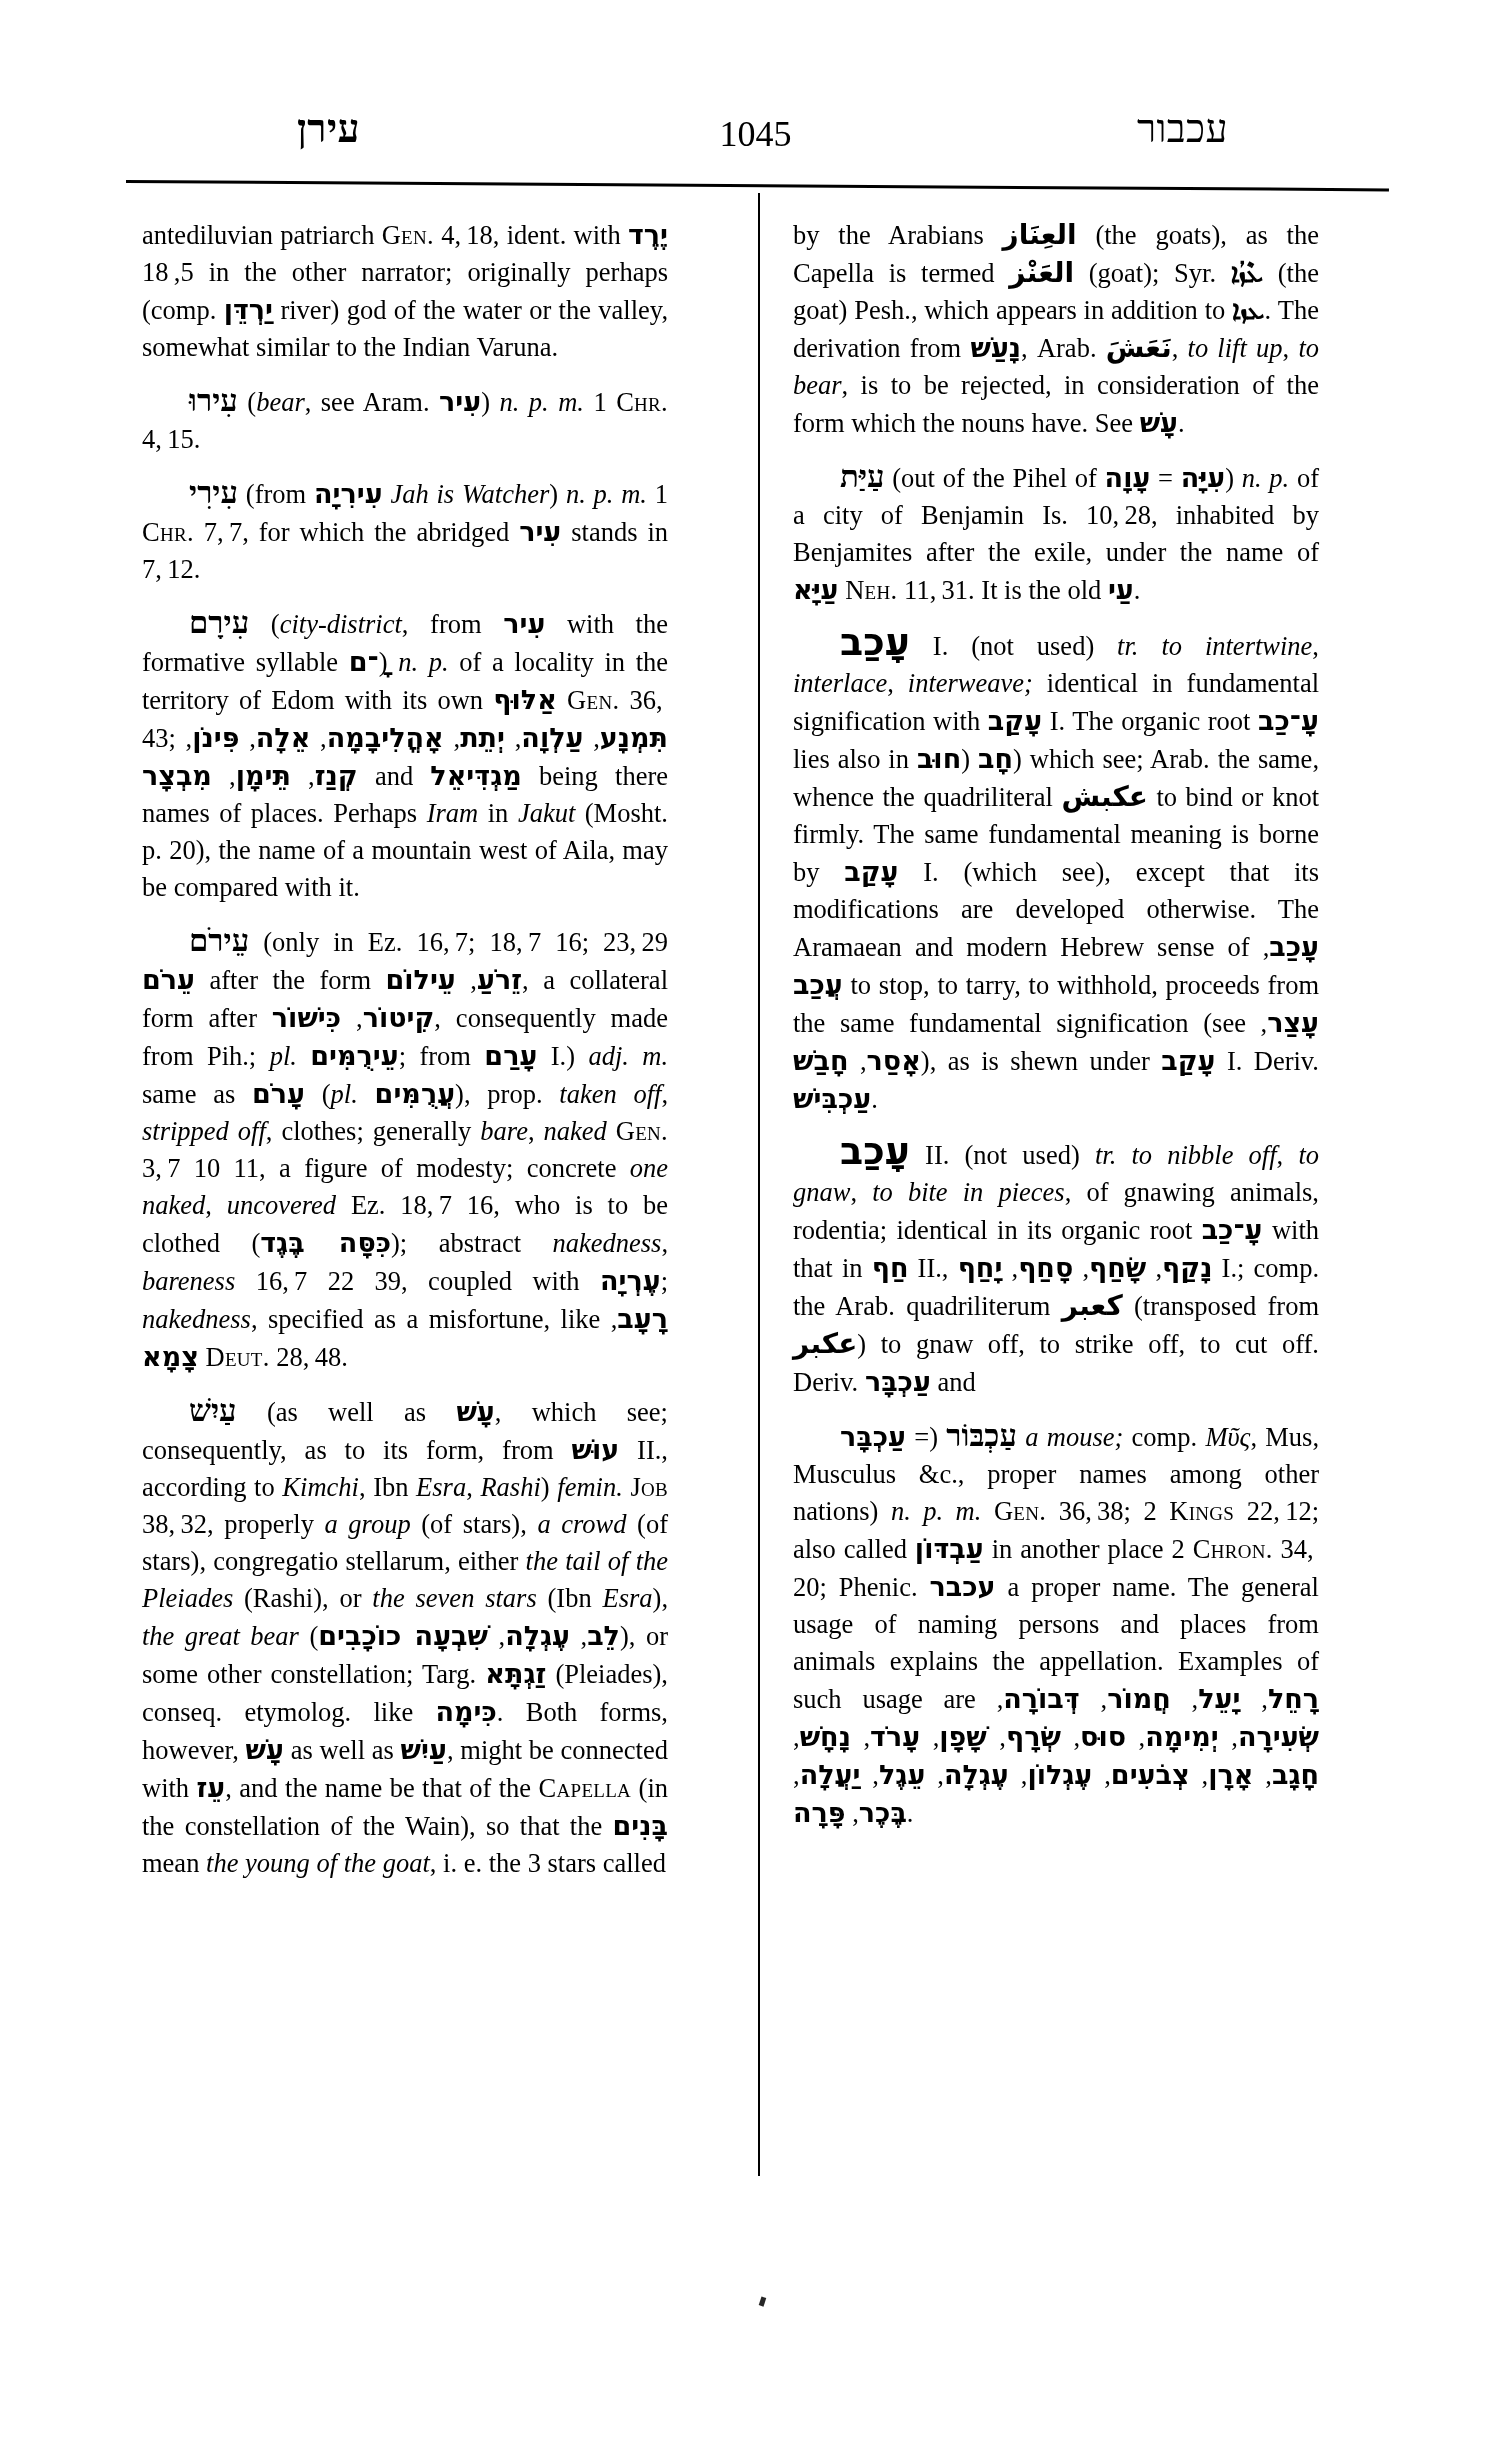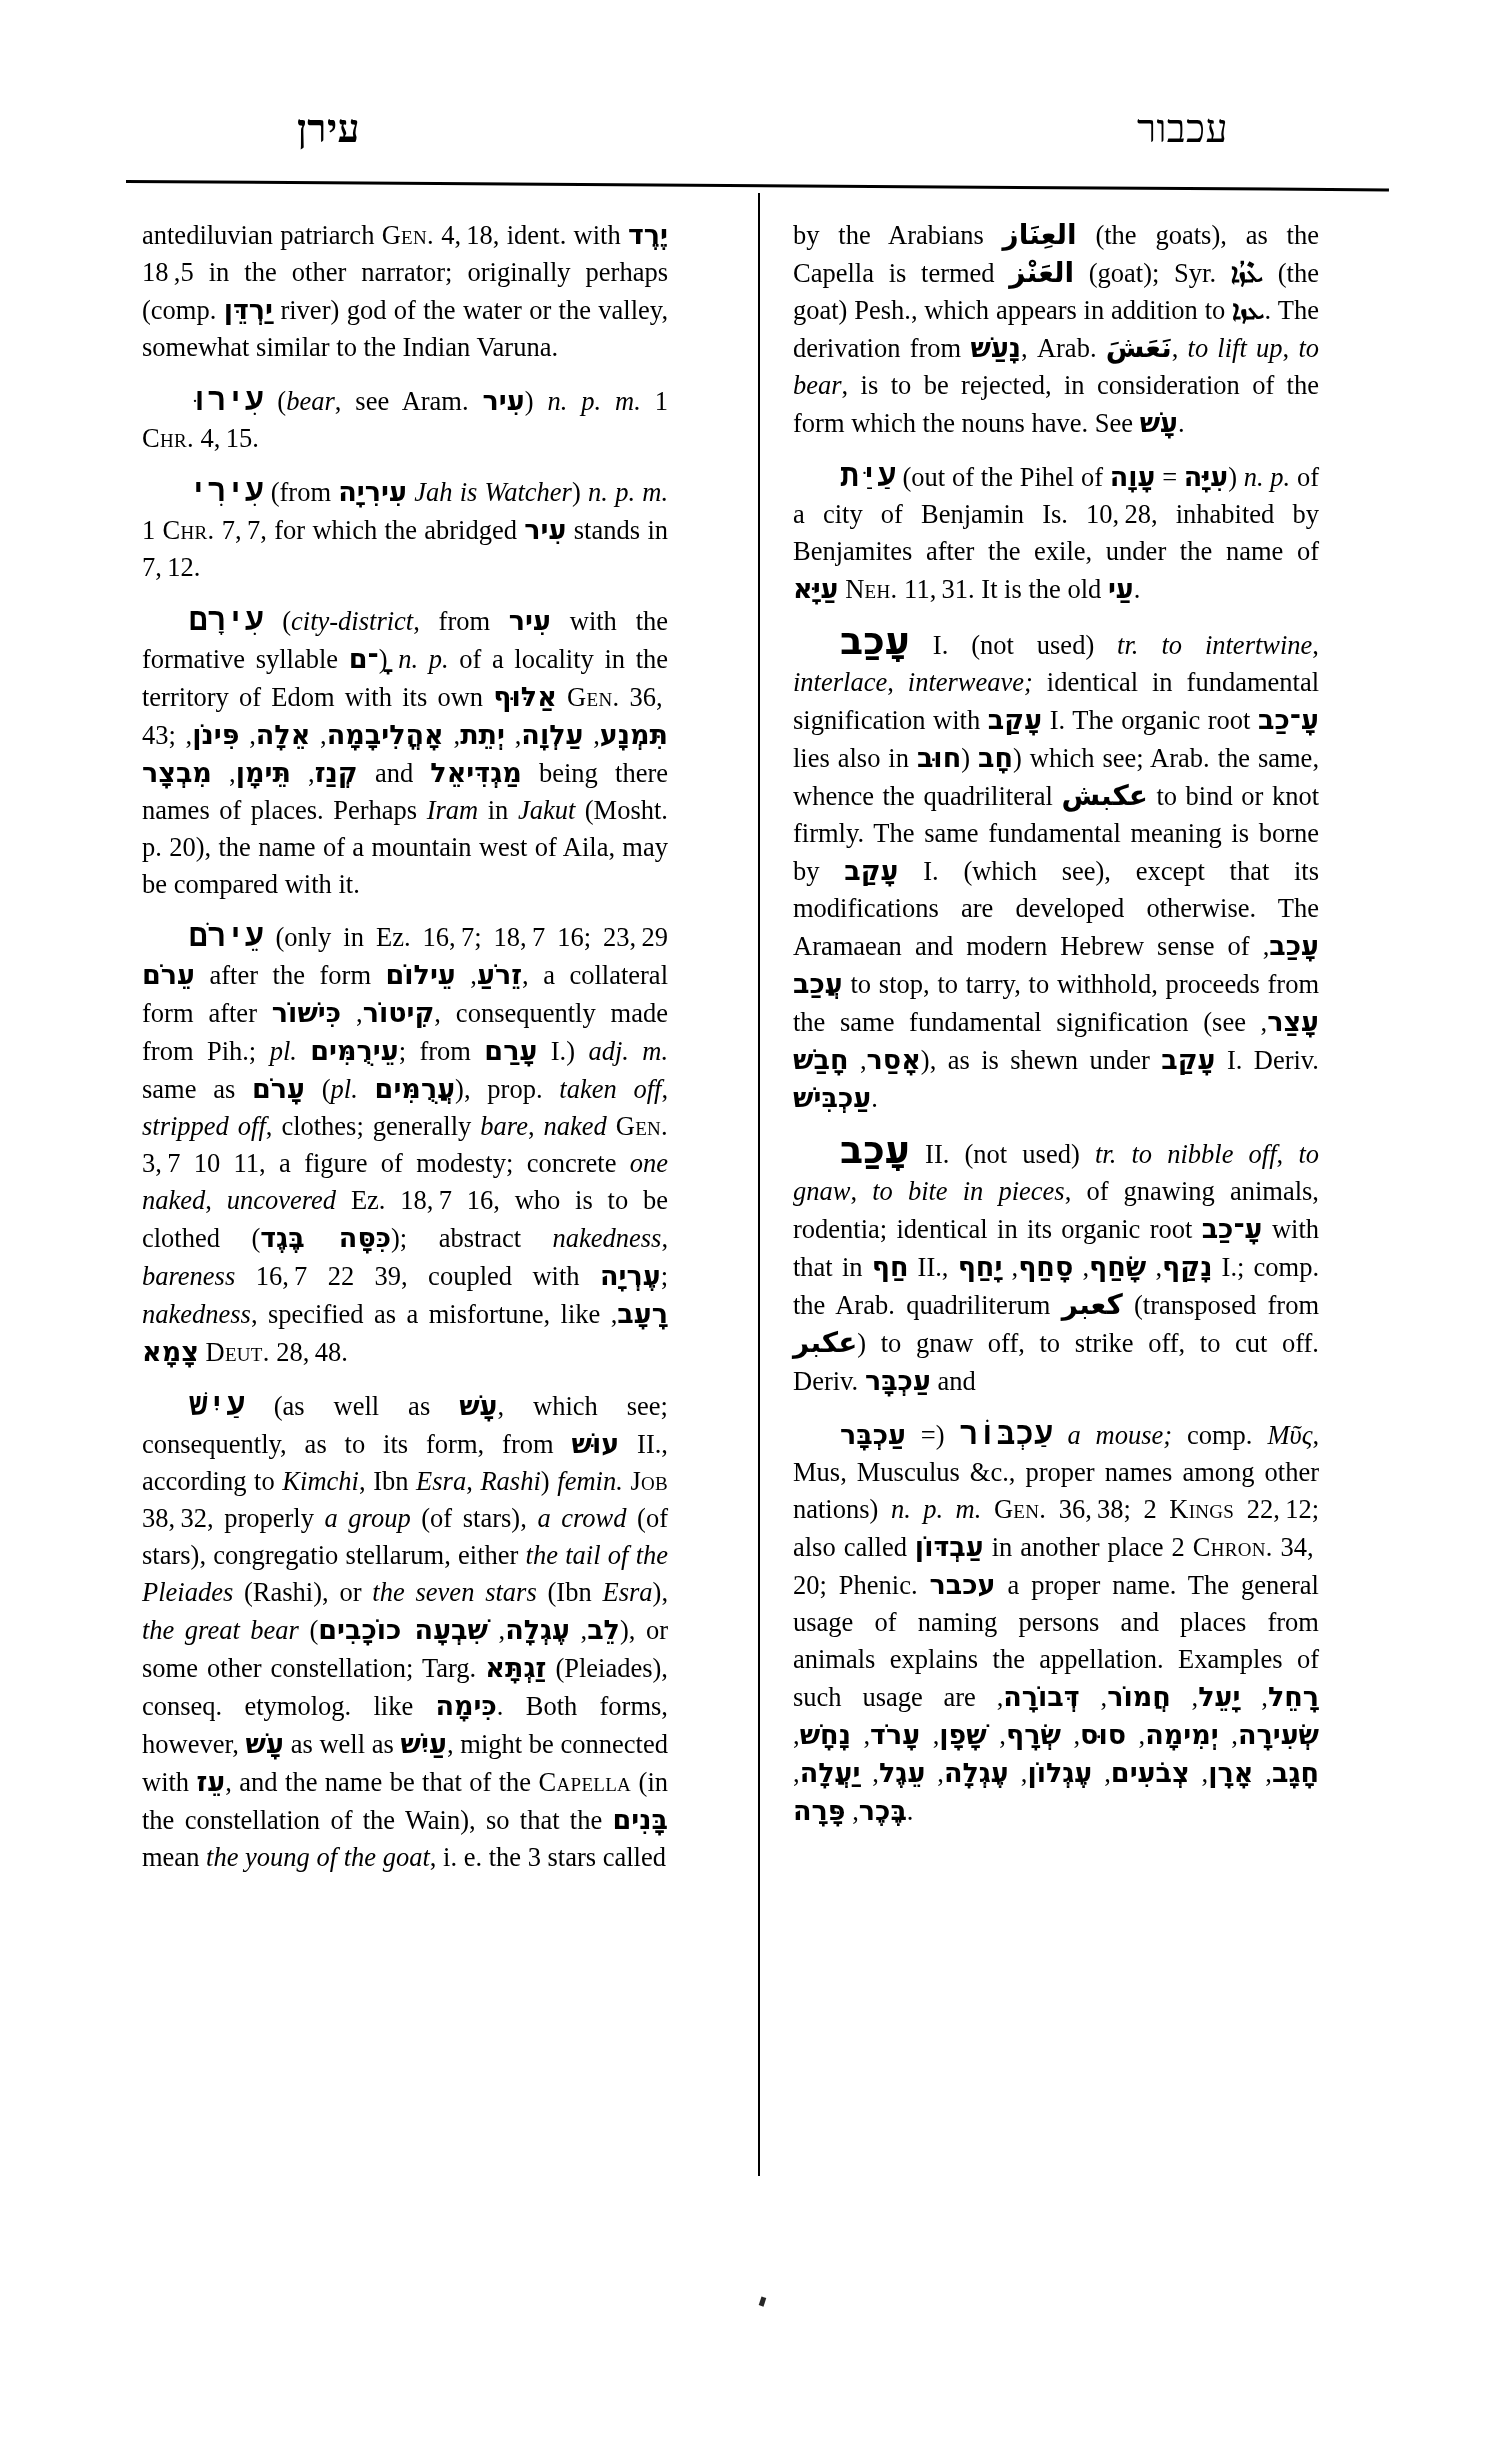--- a/index.html
+++ b/index.html
@@ -107,21 +107,21 @@
   }
   .heb-lemma {
     font-family: "DejaVu Sans", sans-serif;
     font-size: 38px;
     font-weight: 700;
     direction: rtl;
     unicode-bidi: embed;
     line-height: 0.9;
   }
   .heb-head {
-    font-family: Liberation Mono, monospace;
+    font-family: Liberation Serif, serif;
     font-size: 31px;
     font-weight: 700;
     direction: rtl;
     unicode-bidi: embed;
   }
   .arab {
     font-family: "DejaVu Sans", sans-serif;
     font-size: 28px;
     font-weight: 700;
     direction: rtl;
@@ -157,20 +157,21 @@
     opacity: .85;
   }
 </style>
 </head>
 <body>
 
 <div class="page">
 
   <div class="runhead">
     <div class="runhead-left">עירן</div>
+    <div class="runhead-center">1045</div>
     <div class="runhead-right">עכבור</div>
   </div>
 
   <div class="rule"></div>
   <div class="col-divider"></div>
 
   <div class="col col-left" id="col-left">
       <div class="para">antediluvian patriarch <span class="sc">Gen.</span> 4, 18, ident. with <span class="heb">יֶרֶד</span> 5, 18 in the other narrator; originally perhaps (comp. <span class="heb">יַרְדֵּן</span> river) god of the water or the valley, somewhat similar to the Indian Varuna.</div>
       <div class="para indent"><span class="heb-head">עִירוּ</span> (<span class="it">bear</span>, see Aram. <span class="heb">עִיר</span>) <span class="it">n. p. m.</span> 1 <span class="sc">Chr.</span> 4, 15.</div>
       <div class="para indent"><span class="heb-head">עִירִי</span> (from <span class="heb">עִירִיָה</span> <span class="it">Jah is Watcher</span>) <span class="it">n. p. m.</span> 1 <span class="sc">Chr.</span> 7, 7, for which the abridged <span class="heb">עִיר</span> stands in 7, 12.</div>

